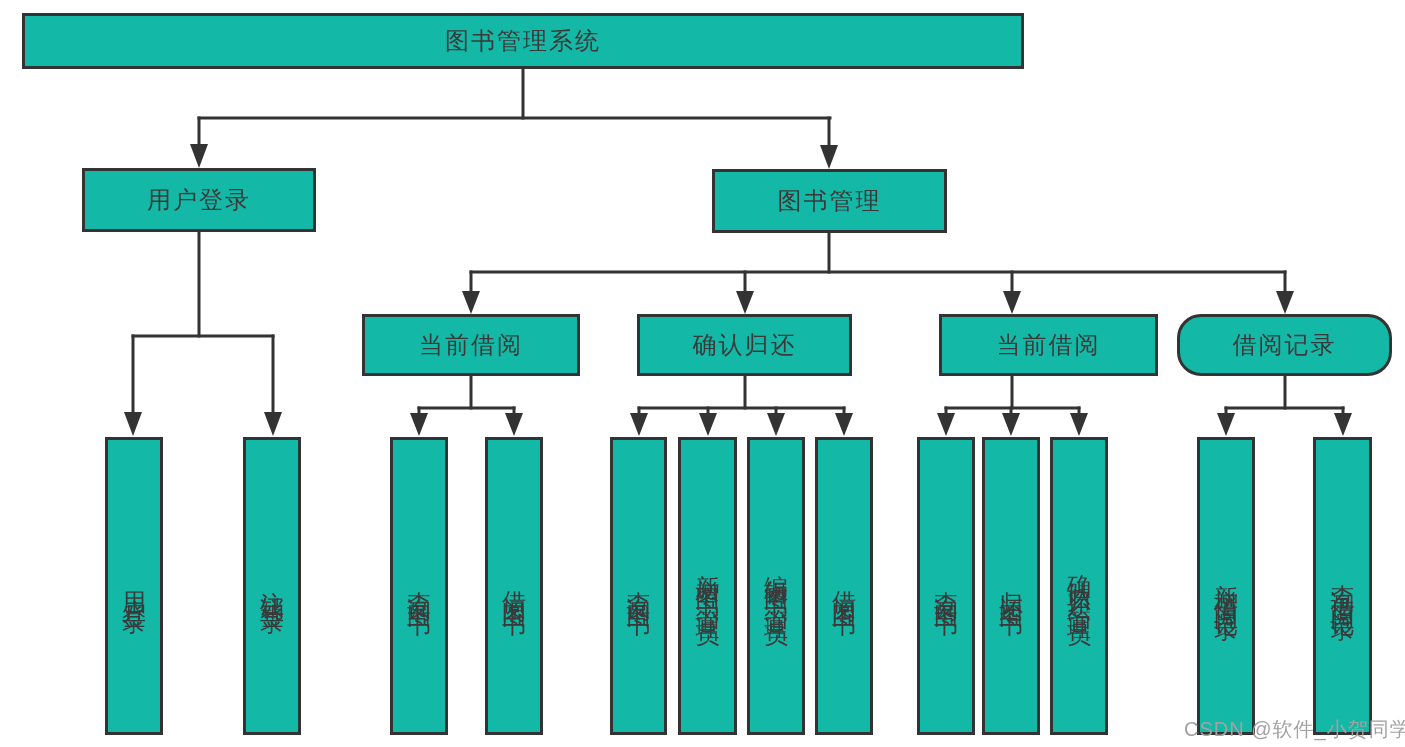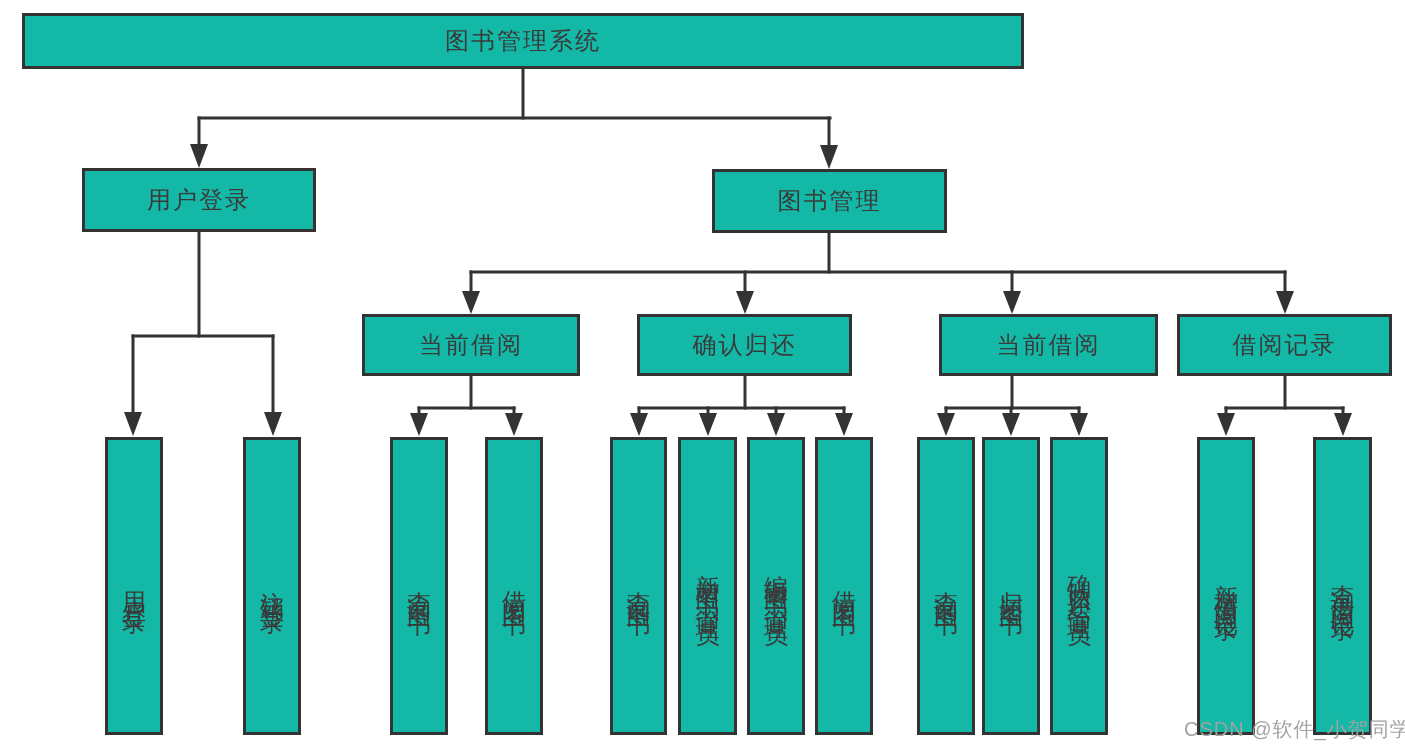--- a/index.html
+++ b/index.html
@@ -163,21 +163,21 @@
 
   <div class="node hbox" style="left:362px; top:314px; width:218px; height:62px;">
     <span>当前借阅</span>
   </div>
   <div class="node hbox" style="left:637px; top:314px; width:215px; height:62px;">
     <span>确认归还</span>
   </div>
   <div class="node hbox" style="left:939px; top:314px; width:219px; height:62px;">
     <span>当前借阅</span>
   </div>
-  <div class="node hbox" style="left:1177px; top:314px; width:215px; height:62px;">
+  <div class="node hbox" style="left:1177px; top:314px; width:215px; height:62px;border-radius:24px;">
     <span>借阅记录</span>
   </div>
 
   <div class="node vbox" style="left:105px; width:58px;">
     <span class="vtext">用户登录</span>
   </div>
   <div class="node vbox" style="left:243px; width:58px;">
     <span class="vtext">注销登录</span>
   </div>
 

